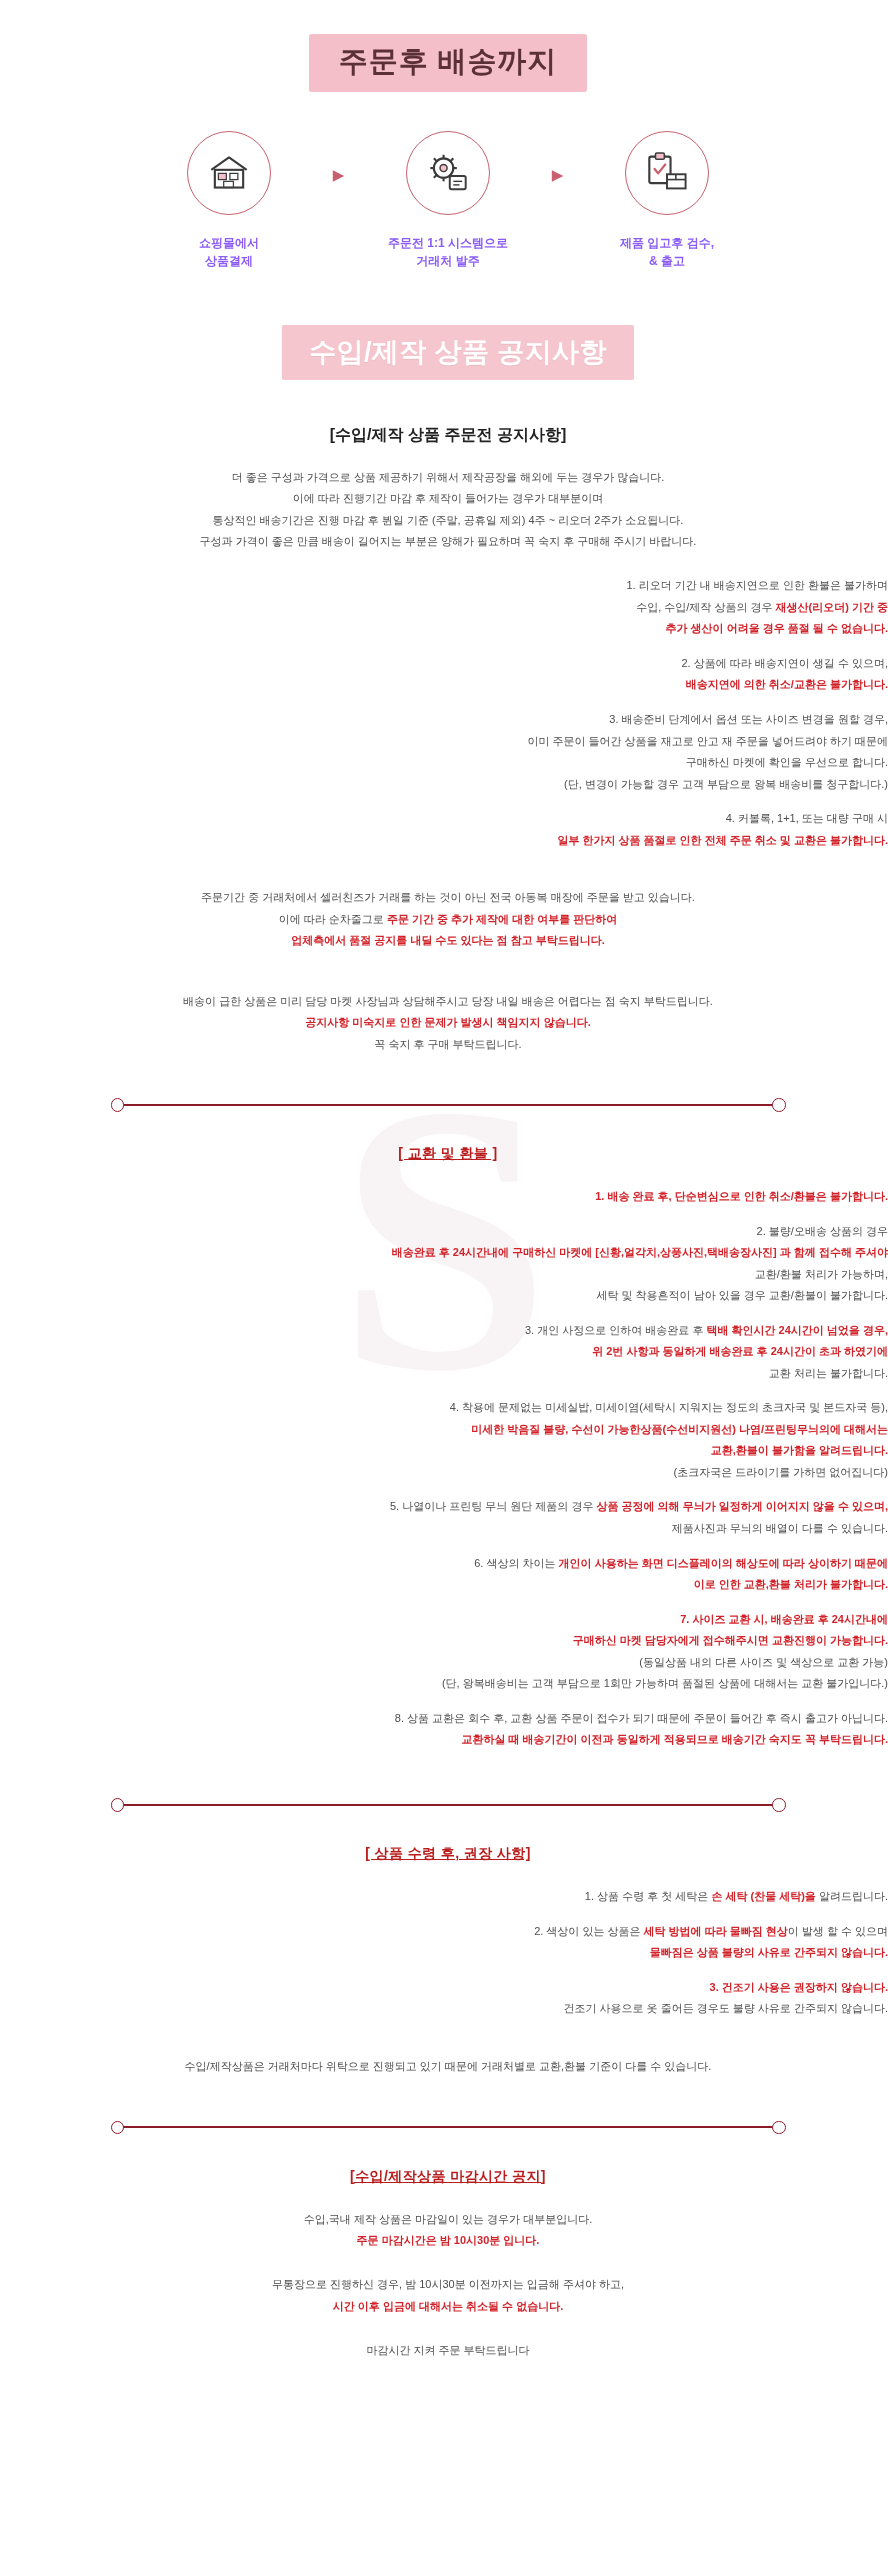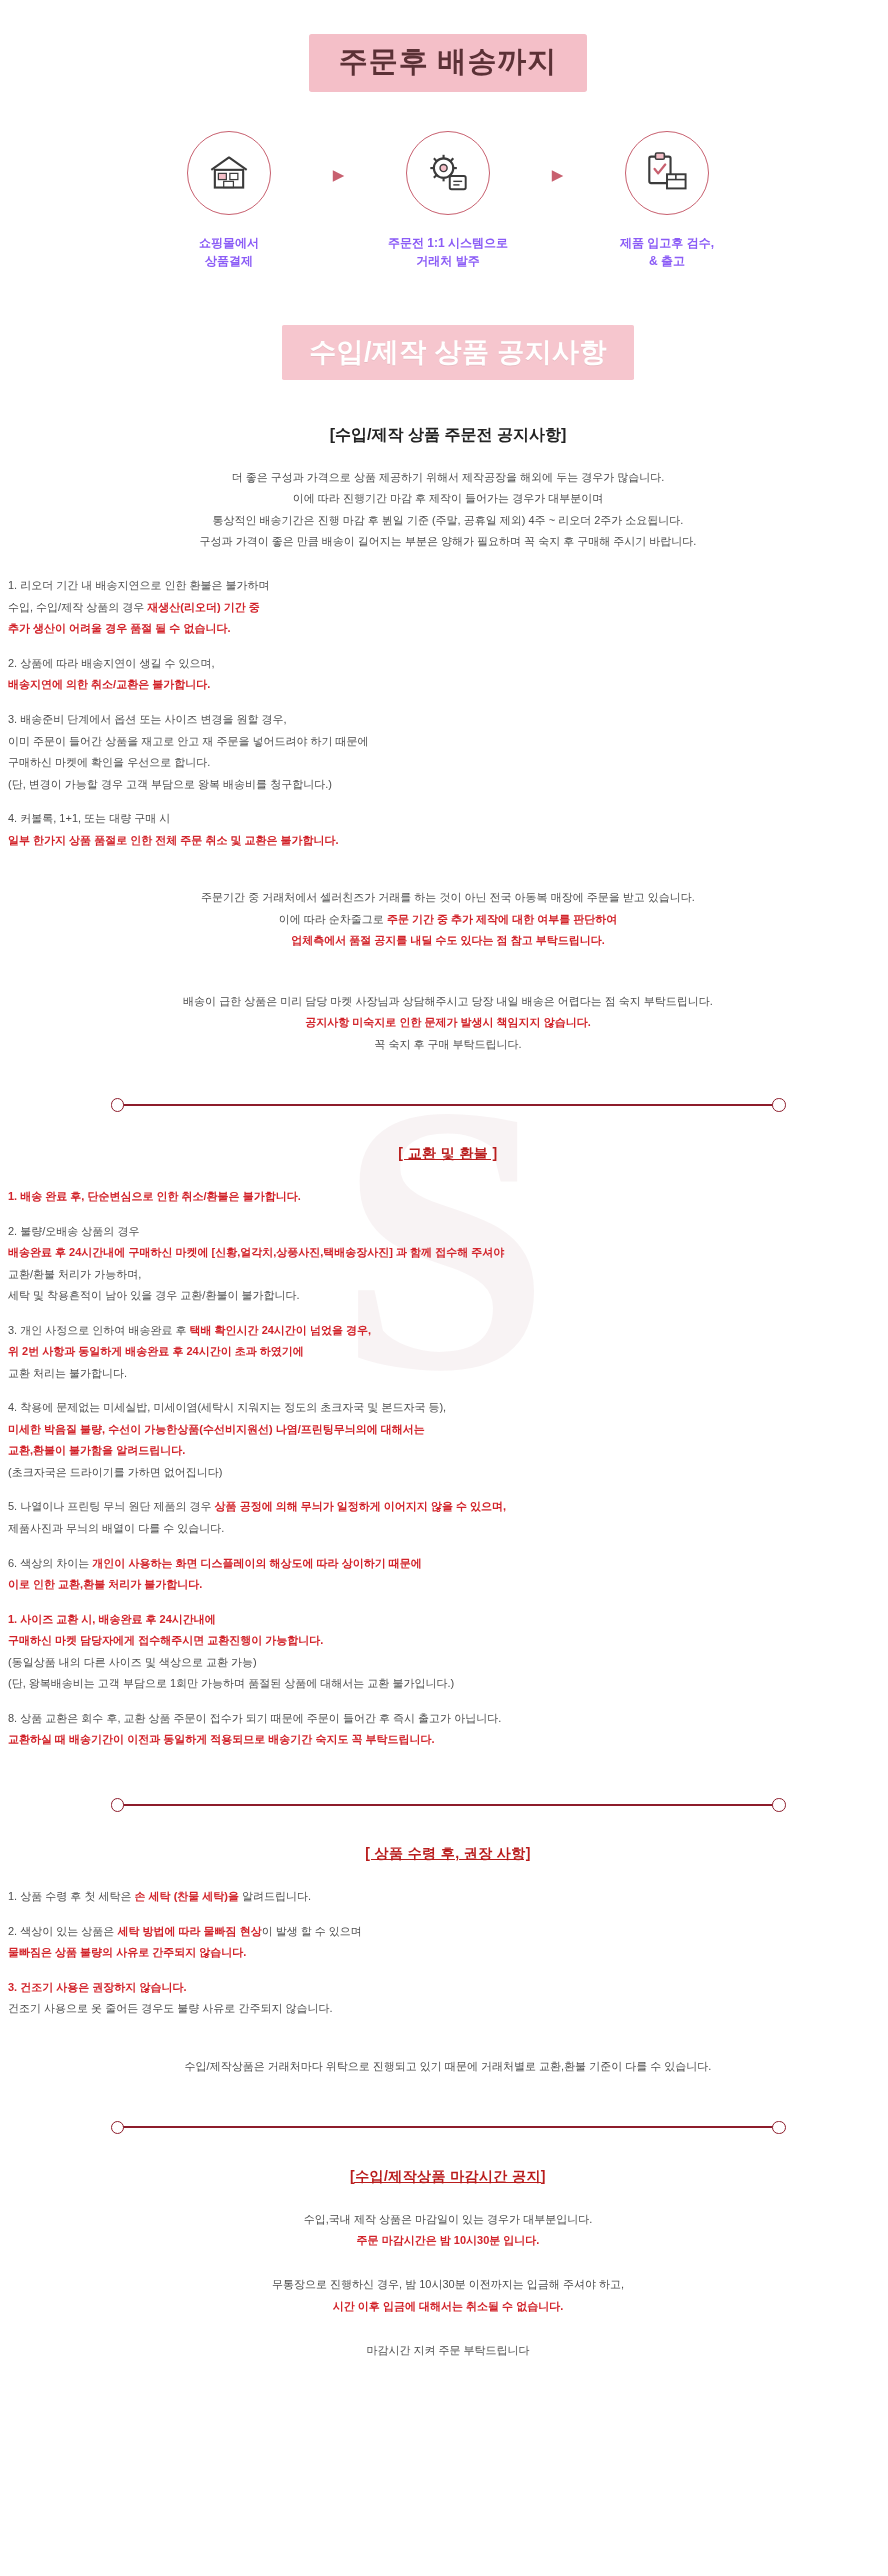--- a/index.html
+++ b/index.html
@@ -158,21 +158,21 @@
   
   .bracket-title{
     text-align:center;
     font-size:14px;
     font-weight:bold;
     color:#b91c1c;
     letter-spacing:0.4px;
     text-decoration:underline;
   }
   .list{
-    text-align:left;
+    text-align:right;
     font-size:11px;
     line-height:1.95;
     color:#4c4c4c;
   }
   .list .item{margin-bottom:13.3px;}
 </style>
 </head>
 <body>
 
 <div class="page">
@@ -351,21 +351,21 @@
         <div><span>5. 나열이나 프린팅 무늬 원단 제품의 경우 </span><span class="red">상품 공정에 의해 무늬가 일정하게 이어지지 않을 수 있으며,</span></div>
         <div>제품사진과 무늬의 배열이 다를 수 있습니다.</div>
       </div>
 
       <div class="item">
         <div><span>6. 색상의 차이는 </span><span class="red">개인이 사용하는 화면 디스플레이의 해상도에 따라 상이하기 때문에</span></div>
         <div class="red">이로 인한 교환,환불 처리가 불가합니다.</div>
       </div>
 
       <div class="item">
-        <div class="red">1. 사이즈 교환 시, 배송완료 후 24시간내에</div>
+        <div class="red">7. 사이즈 교환 시, 배송완료 후 24시간내에</div>
         <div class="red">구매하신 마켓 담당자에게 접수해주시면 교환진행이 가능합니다.</div>
         <div>(동일상품 내의 다른 사이즈 및 색상으로 교환 가능)</div>
         <div>(단, 왕복배송비는 고객 부담으로 1회만 가능하며 품절된 상품에 대해서는 교환 불가입니다.)</div>
       </div>
 
       <div class="item">
         <div>8. 상품 교환은 회수 후, 교환 상품 주문이 접수가 되기 때문에 주문이 들어간 후 즉시 출고가 아닙니다.</div>
         <div class="red">교환하실 때 배송기간이 이전과 동일하게 적용되므로 배송기간 숙지도 꼭 부탁드립니다.</div>
       </div>
 

